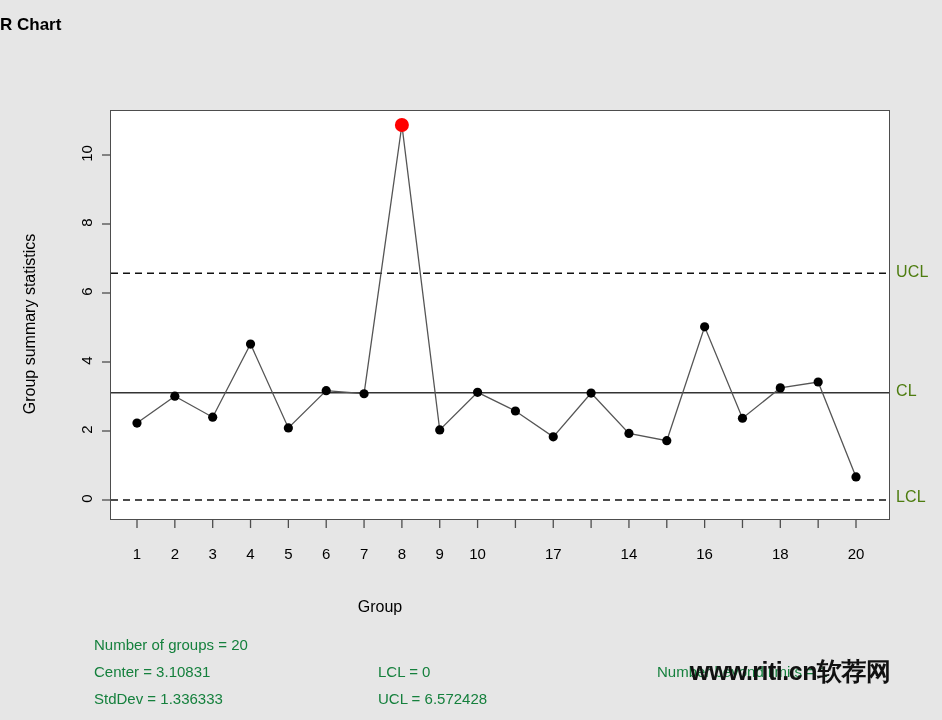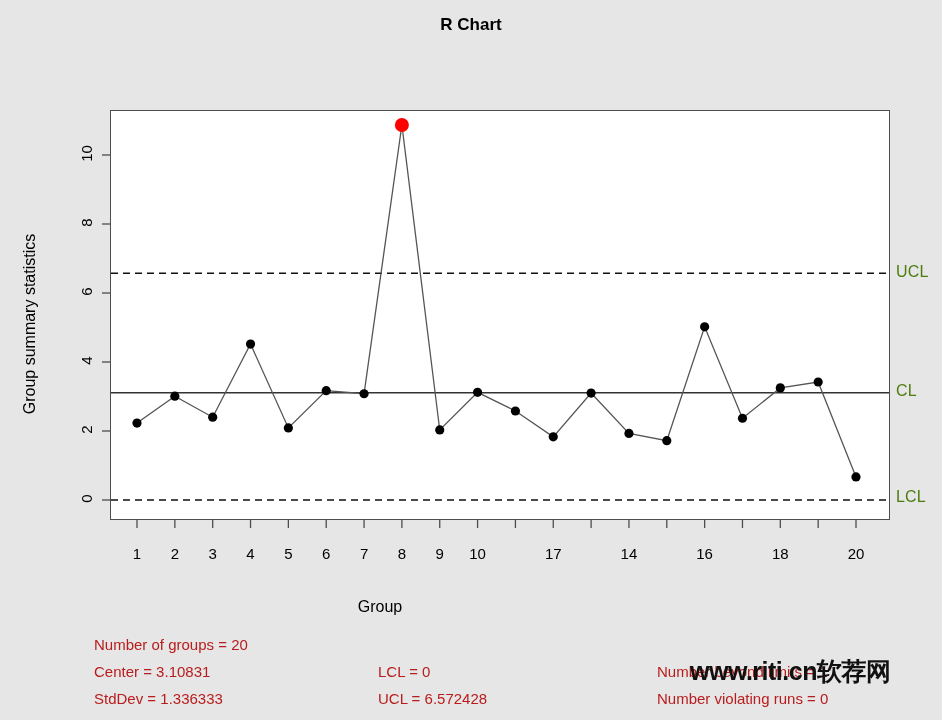--- a/index.html
+++ b/index.html
@@ -18,21 +18,20 @@
     position: absolute;
     inset: 0;
     background: #e6e6e6;
   }
   
   .title-block {
     position: absolute;
     top: 14px;
     left: 0;
     width: 942px;
-    text-align: center;
     line-height: 1.35;
   }
   .title-line {
     font-size: 17px;
     font-weight: bold;
     color: #000;
     display: block;
   }
   
   .plot-frame {
@@ -108,21 +107,21 @@
   }
   .stat-row {
     position: absolute;
     left: 0;
     width: 942px;
     height: 26px;
   }
   .stat-cell {
     position: absolute;
     font-size: 15px;
-    color: #b91c1c;
+    color: #15803d;
     white-space: nowrap;
   }
   .col-a { left: 94px; }
   .col-b { left: 378px; }
   .col-c { left: 613px; margin-left: 44px; }
   .row-1 { top: 0px; }
   .row-2 { top: 27px; }
   .row-3 { top: 54px; text-decoration: underline; }
   
   .watermark {
@@ -242,19 +241,18 @@
       <span class="stat-cell col-a">Number of groups = 20</span>
     </div>
     <div class="stat-row row-2">
       <span class="stat-cell col-a">Center = 3.10831</span>
       <span class="stat-cell col-b">LCL = 0</span>
       <span class="stat-cell col-c">Number beyond limits = 1</span>
     </div>
     <div class="stat-row row-3">
       <span class="stat-cell col-a">StdDev = 1.336333</span>
       <span class="stat-cell col-b">UCL = 6.572428</span>
-      <span class="stat-cell col-c">Number violating runs = 0</span>
     </div>
   </div>
 
   <div class="watermark">www.riti.cn软荐网</div>
 
 </div>
 
 </body></html>

